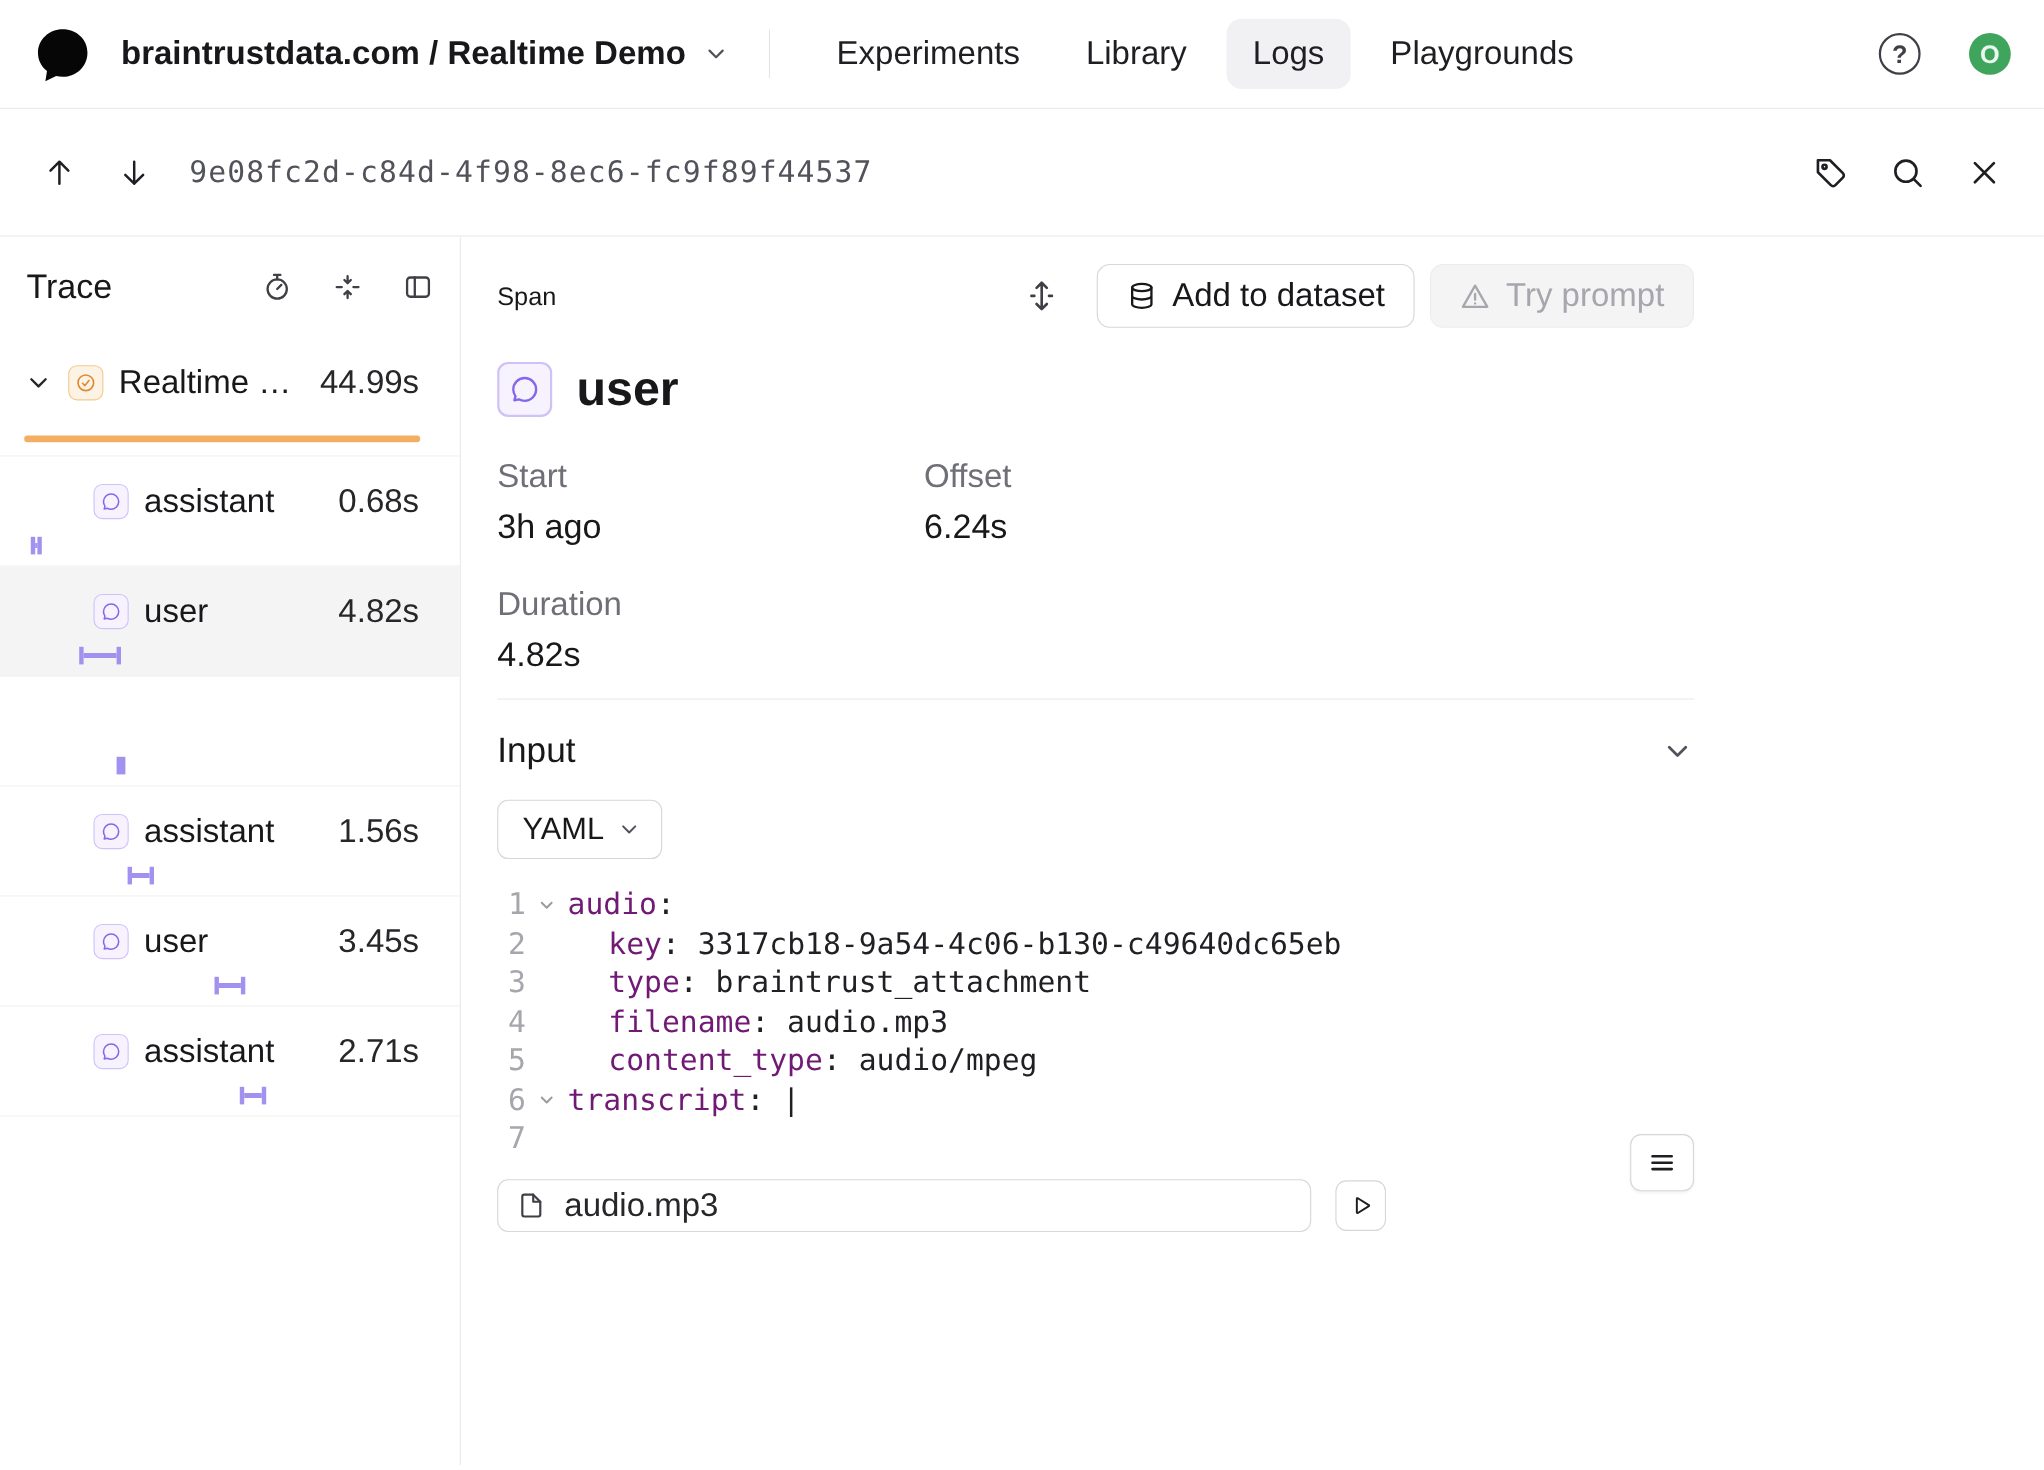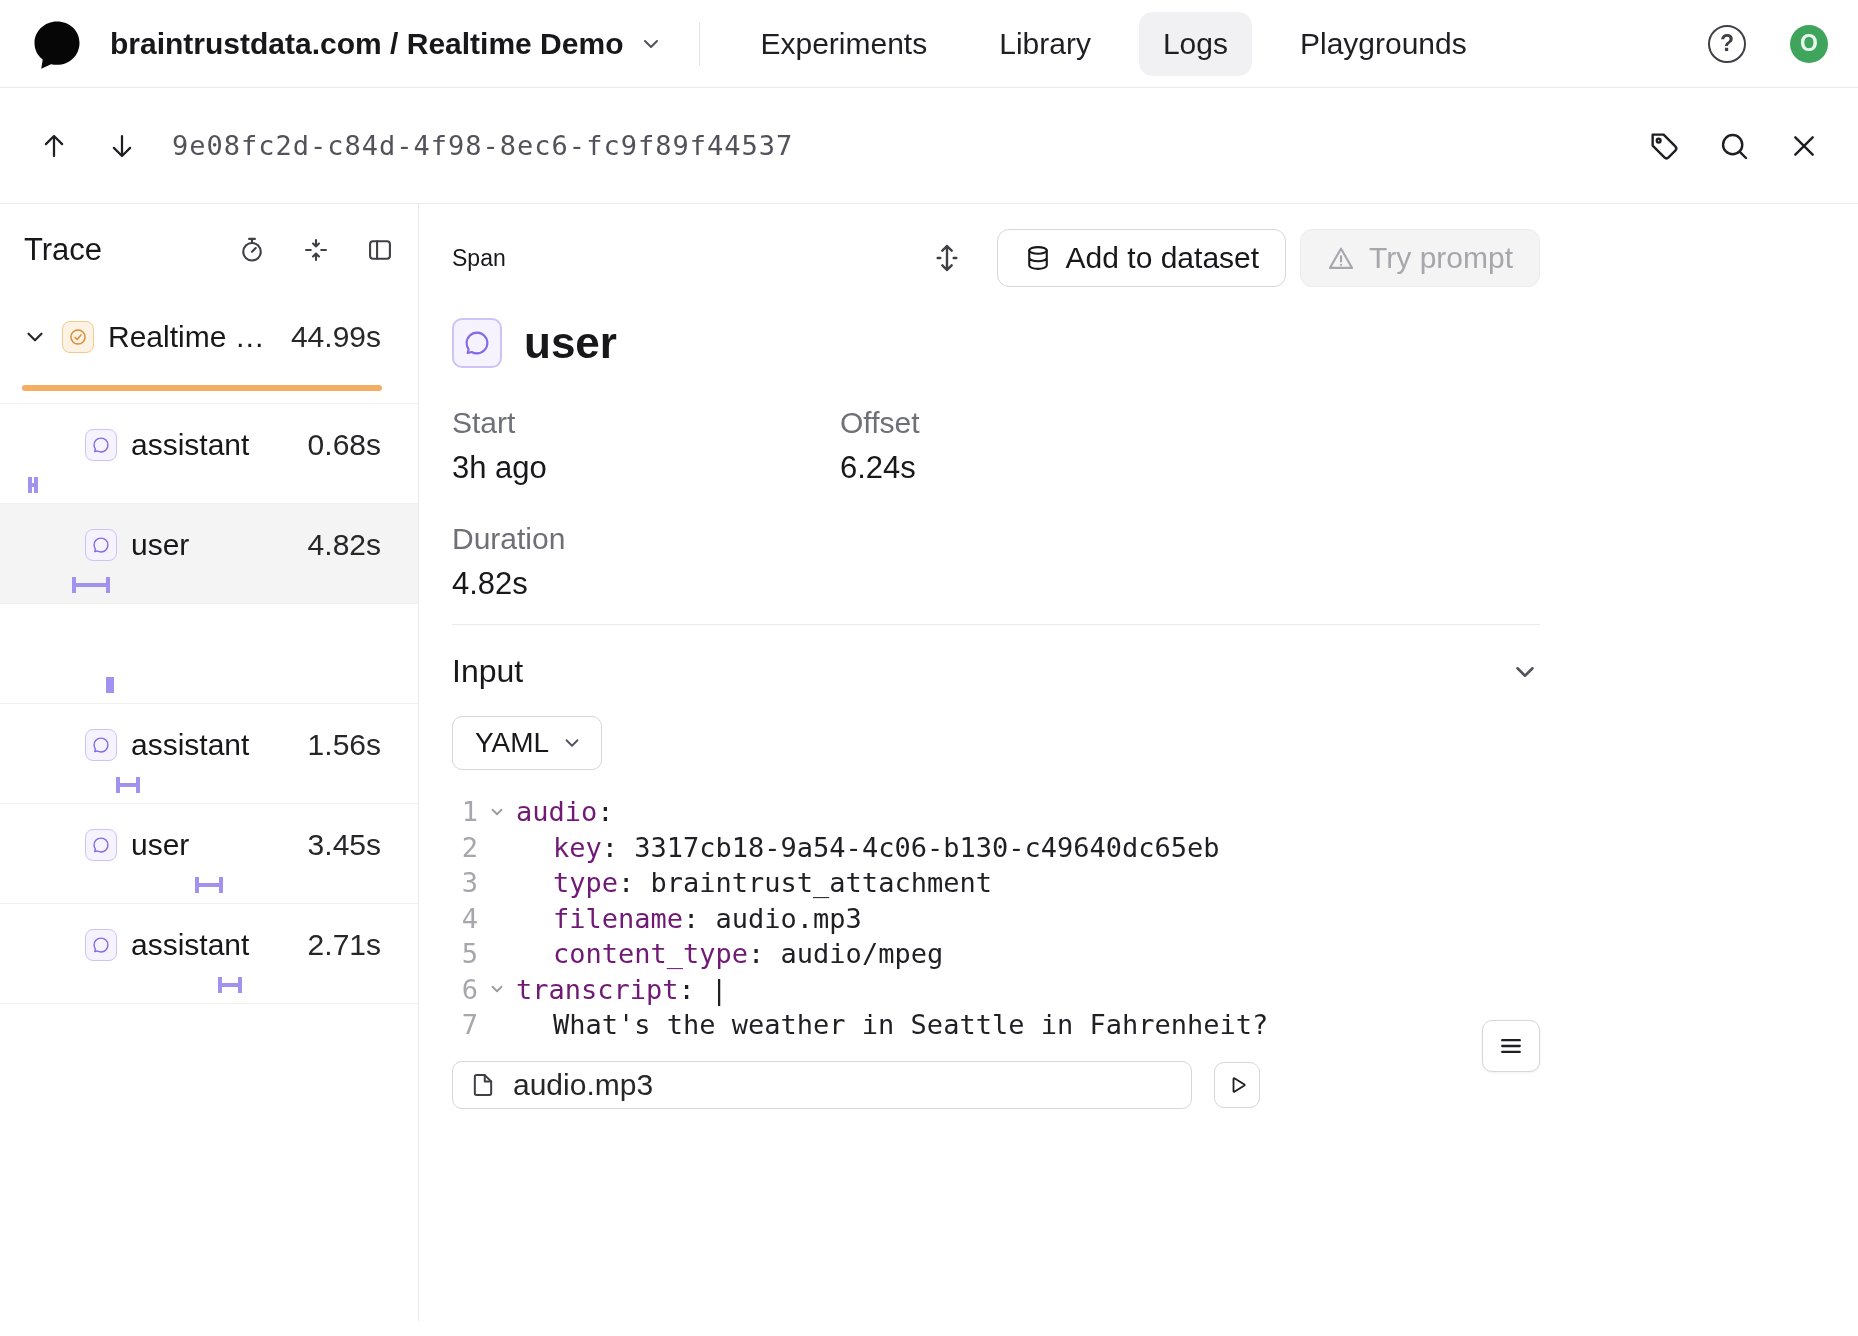--- a/index.html
+++ b/index.html
@@ -5,26 +5,26 @@
   * { margin:0; padding:0; box-sizing:border-box; }
   html,body { width:1858px; height:1336px; }
   body {
     font-family:"Liberation Sans","DejaVu Sans",sans-serif;
     background:#ffffff; color:#18181b; overflow:hidden;
   }
   .icon { display:inline-flex; align-items:center; justify-content:center; flex-shrink:0; }
   svg { display:block; }
 
   
-  .topnav { height:88px; display:flex; align-items:center; padding:0 30px; border-bottom:1px solid #e9e9eb; }
+  .topnav { height:99px; display:flex; align-items:center; padding:0 30px; border-bottom:1px solid #e9e9eb; }
   .logo { width:54px; height:54px; cursor:pointer; }
   .project { display:flex; align-items:center; gap:16px; margin-left:26px; font-size:30px; font-weight:600; cursor:pointer; }
   .project .chev { color:#52525b; }
   .nav-divider { width:1px; height:44px; background:#e4e4e7; margin:0 36px; }
-  .nav-items { display:flex; gap:24px; font-size:30px; color:#1f1f23; }
+  .nav-items { display:flex; gap:12px; font-size:30px; color:#1f1f23; }
   .nav-item { padding:15px 24px; border-radius:14px; cursor:pointer; white-space:nowrap; }
   .nav-item.active { background:#f1f1f3; }
   .topnav-right { margin-left:auto; display:flex; align-items:center; gap:44px; }
   .help-circle { width:38px; height:38px; border:2.5px solid #3f3f46; border-radius:50%; display:flex; align-items:center; justify-content:center; font-size:23px; font-weight:700; color:#3f3f46; cursor:pointer; }
   .avatar { width:38px; height:38px; border-radius:50%; background:#3fa55c; color:#eaf7ee; display:flex; align-items:center; justify-content:center; font-size:23px; font-weight:700; cursor:pointer; }
 
   
   .tracebar { height:116px; display:flex; align-items:center; padding:0 30px; border-bottom:1px solid #e9e9eb; }
   .icon-btn { width:48px; height:48px; border:none; background:none; border-radius:10px; display:flex; align-items:center; justify-content:center; color:#1f1f23; cursor:pointer; }
   .tracebar .icon-btn + .icon-btn { margin-left:20px; }
@@ -404,21 +404,20 @@
         <span class="fold-slot">
           <svg width="18" height="18" viewBox="0 0 24 24" fill="none" stroke="currentColor" stroke-width="2.4" stroke-linecap="round" stroke-linejoin="round">
               <path d="M6 9l6 6 6-6"></path>
             </svg>
         </span>
         <span class="lcontent"><span class="ckey">transcript</span><span class="cpunct">:</span><span class="cval"> |</span></span>
       </div>
       <div class="code-line ind">
         <span class="lnum">7</span>
         <span class="fold-slot"></span>
-        <span class="lcontent"><span class="ckey"></span><span class="cpunct"></span><span class="cval">What's the weather in Seattle in Fahrenheit?</span></span>
       </div>
     </div>
 
     <div class="attach-row">
       <div class="attach-box">
         <span class="icon">
           <svg width="28" height="28" viewBox="0 0 24 24" fill="none" stroke="currentColor" stroke-width="1.7" stroke-linecap="round" stroke-linejoin="round">
               <path d="M13.5 3.5h-7A1.5 1.5 0 0 0 5 5v14a1.5 1.5 0 0 0 1.5 1.5h11A1.5 1.5 0 0 0 19 19V9l-5.5-5.5z"></path>
               <path d="M13.5 3.5V9H19"></path>
             </svg>

